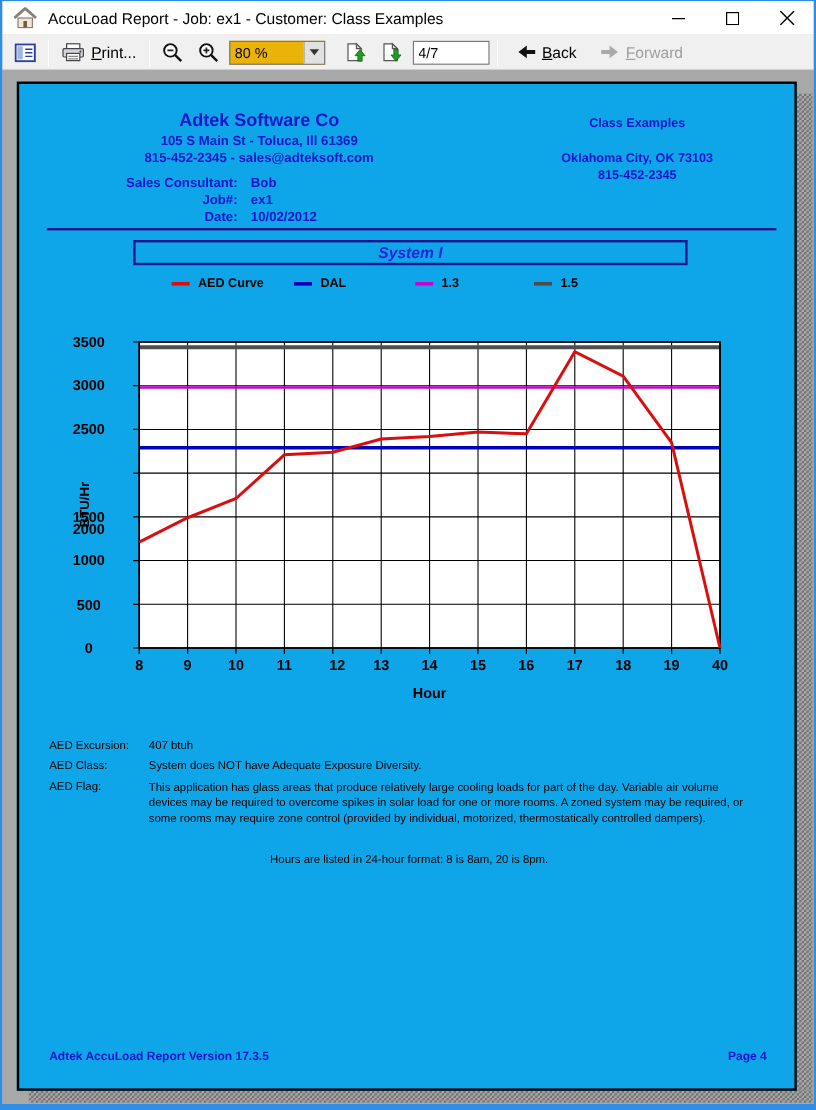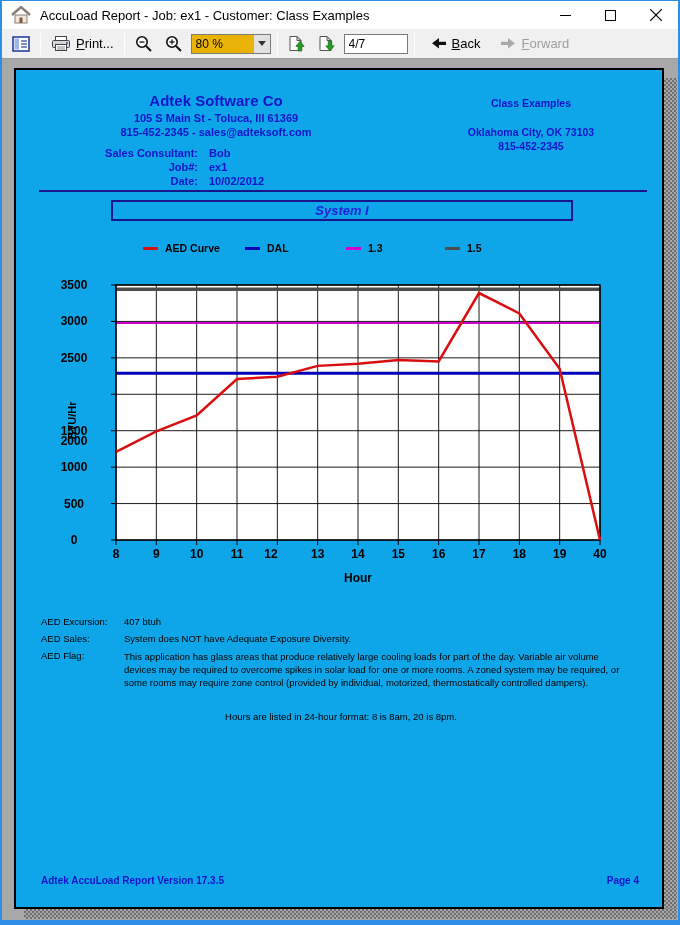--- a/index.html
+++ b/index.html
@@ -48,21 +48,21 @@
   .cust-2 { left:395px; top:56px; width:240px; font-size:10.5px; }
   .cust-3 { left:395px; top:70px; width:240px; font-size:10.5px; }
 
   .frow-label { left:25px; width:157px; text-align:right; font-size:11px; }
   .frow-value { left:193px; width:200px; font-size:11px; }
   .ftop-0 { top:77px; } .ftop-1 { top:91px; } .ftop-2 { top:105px; }
 
   .rule { left:23px; top:120px; width:608px; height:2px; background:#16168a; }
   .sysbox { left:95px; top:130px; width:462px; height:21px; border:2px solid #16168a; line-height:17px; text-align:center; font-size:13px; font-weight:bold; font-style:italic; color:#2323d8; }
 
-  .legend { left:0; top:172px; width:584px; height:14px; }
+  .legend { left:0; top:160px; width:584px; height:14px; }
   .legend-item { position:absolute; top:0; display:flex; align-items:center; }
   .legend-item:nth-child(1){ left:127px; } .legend-item:nth-child(2){ left:229px; }
   .legend-item:nth-child(3){ left:330px; } .legend-item:nth-child(4){ left:429px; }
   .legend-swatch { width:15px; height:3px; display:inline-block; }
   .legend-label { margin-left:7px; font-size:10.5px; font-weight:bold; color:#000; }
 
   #chart-svg { left:94px; top:215px; overflow:visible; }
   .ytick { position:absolute; left:28px; width:60px; text-align:center; font-size:12px; font-weight:bold; color:#000; }
   .xtick { position:absolute; top:477px; width:26px; text-align:center; font-size:12px; font-weight:bold; color:#000; }
   .ylab { left:26px; top:344px; width:60px; height:13px; text-align:center; font-size:11px; font-weight:bold; transform:rotate(-90deg); }
@@ -284,36 +284,36 @@
           <div class="ytick" style="top: 353.714px;">1500</div>
           <div class="ytick" style="top: 390.143px;">1000</div>
           <div class="ytick" style="top: 426.571px;">500</div>
           <div class="ytick" style="top: 463px;">0</div>
         </div>
       <div id="xticks">
           <div class="xtick" style="left: 87px;">8</div>
           <div class="xtick" style="left: 127.333px;">9</div>
           <div class="xtick" style="left: 167.667px;">10</div>
           <div class="xtick" style="left: 208px;">11</div>
-          <div class="xtick" style="left: 242px;">12</div>
+          <div class="xtick" style="left: 252px;">12</div>
           <div class="xtick" style="left: 288.667px;">13</div>
           <div class="xtick" style="left: 329px;">14</div>
           <div class="xtick" style="left: 369.333px;">15</div>
           <div class="xtick" style="left: 409.667px;">16</div>
           <div class="xtick" style="left: 450px;">17</div>
           <div class="xtick" style="left: 490.333px;">18</div>
           <div class="xtick" style="left: 530.667px;">19</div>
           <div class="xtick" style="left: 571px;">40</div>
         </div>
       <div class="abs ylab">BTU/Hr</div>
       <div class="abs xlab">Hour</div>
 
       <div class="abs aed-label atop-0">AED Excursion:</div>
       <div class="abs aed-value atop-0">407 btuh</div>
-      <div class="abs aed-label atop-1">AED Sales:</div>
+      <div class="abs aed-label atop-1">AED Class:</div>
       <div class="abs aed-value atop-1">System does NOT have Adequate Exposure Diversity.</div>
       <div class="abs aed-label atop-2">AED Flag:</div>
       <div class="abs aed-value atop-2 aed-flag-text">This application has glass areas that produce relatively large cooling loads for part of the day. Variable air volume devices may be required to overcome spikes in solar load for one or more rooms. A zoned system may be required, or some rooms may require zone control (provided by individual, motorized, thermostatically controlled dampers).</div>
 
       <div class="abs ctr note">Hours are listed in 24-hour format: 8 is 8am, 20 is 8pm.</div>
 
       <div class="abs b blue footer-left">Adtek AccuLoad Report Version 17.3.5</div>
       <div class="abs b blue footer-right">Page 4</div>
     </div>
   </div>

